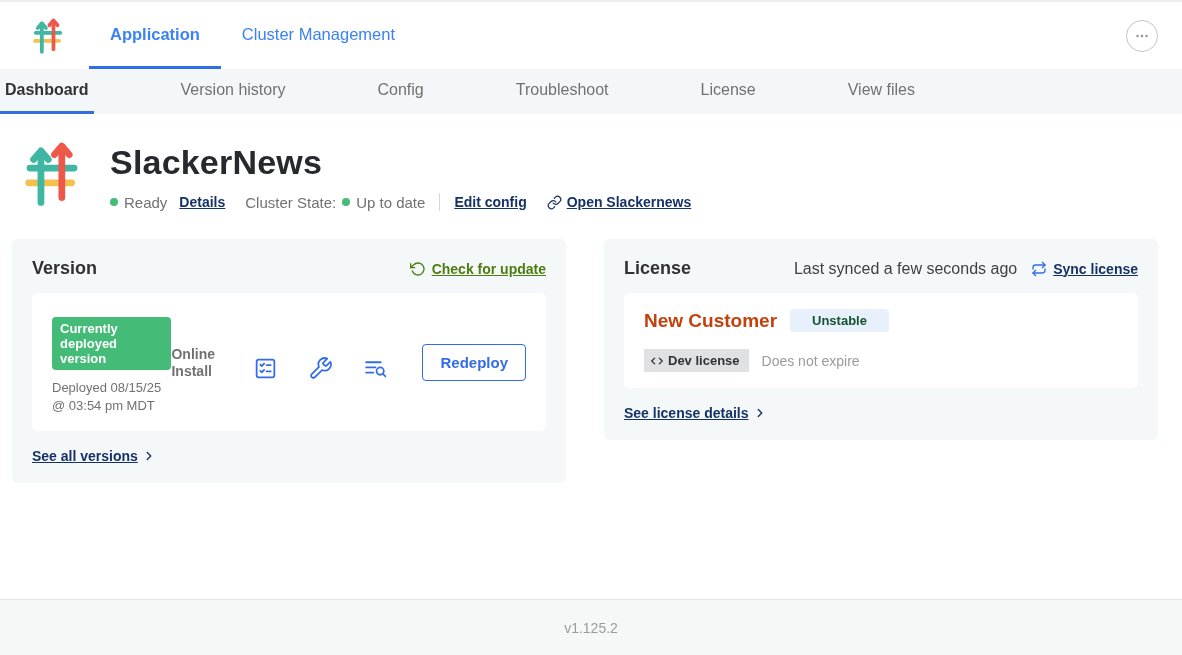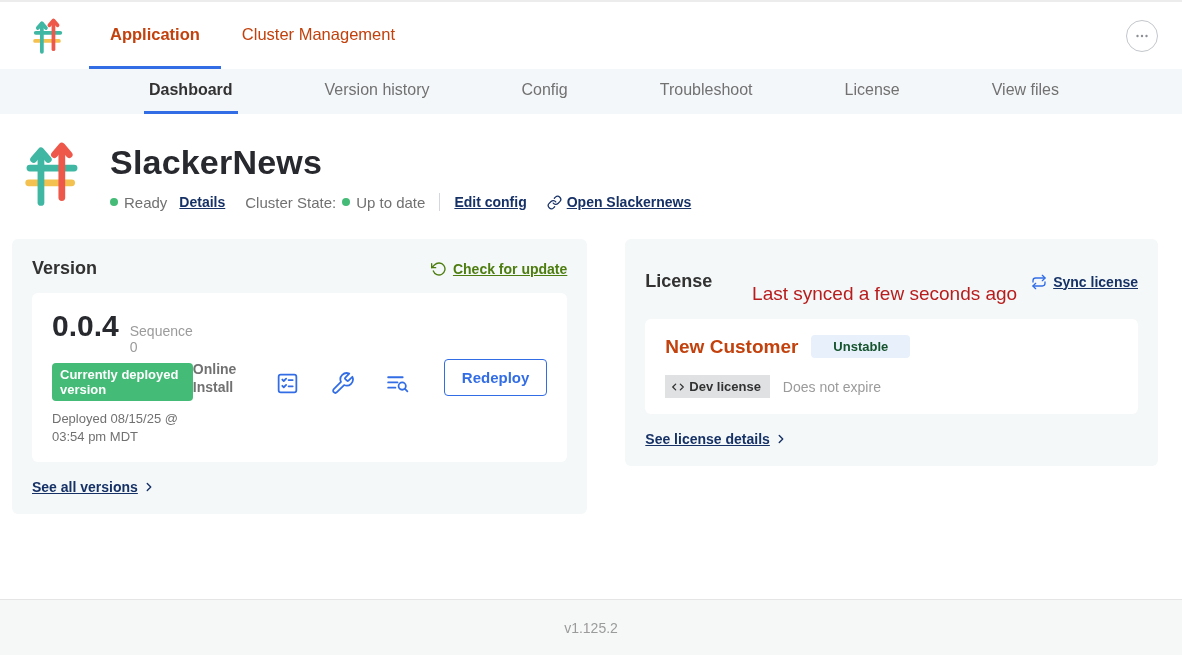--- a/index.html
+++ b/index.html
@@ -22,41 +22,40 @@
     align-items: stretch;
     padding: 0 24px 0 33px;
     flex: 0 0 auto;
   }
   .topnav-logo { display: flex; align-items: center; margin-right: 26px; cursor: pointer; }
   .topnav-tabs { display: flex; align-items: stretch; }
   .topnav-tab {
     display: flex; align-items: center;
     padding: 0 21px;
     font-size: 16.5px;
-    color: #c2410c;
+    color: #3b82f6;
     border-bottom: 3px solid transparent;
     cursor: pointer;
     white-space: nowrap;
   }
   .topnav-tab.active { border-bottom-color: #326de6; font-weight: 600; }
   .more-btn {
     margin-left: auto; align-self: center;
     width: 32px; height: 32px; border-radius: 50%;
     border: 1px solid #c3c7cb; background: #fff; color: #8b8f94;
     display: flex; align-items: center; justify-content: center;
     cursor: pointer;
   }
 
   
   .subnav {
     height: 45px;
     background: #f4f7f9;
     display: flex;
     align-items: stretch;
-    padding-left: 144px;
     flex: 0 0 auto;
   }
   .subnav-tab {
     display: flex; align-items: center;
     padding: 0 5px;
     margin-right: 82px;
     font-size: 16px;
     color: #717171;
     border-bottom: 3px solid transparent;
     cursor: pointer;
@@ -134,21 +133,21 @@
     margin-left: 4px;
   }
   .see-link {
     display: inline-flex; align-items: center;
     margin-top: 17px;
     color: #163166; font-size: 14px; font-weight: 700;
     text-decoration: underline; cursor: pointer;
   }
   .see-link svg { margin-left: 4px; }
 
-  .license-head .synced { margin-left: auto; font-size: 19px; color: #b91c1c; margin-top: 25px; }
+  .license-head .synced { margin-left: auto; font-size: 16px; color: #404040; }
   .license-head .sync-link { margin-left: 14px; color: #163166; font-size: 14px; font-weight: 700; text-decoration: underline; cursor: pointer; display: inline-flex; align-items: center; }
   .license-head .sync-link svg { margin-right: 6px; color: #326de6; }
   .cust-row { display: flex; align-items: center; }
   .customer-name { font-size: 19px; font-weight: 700; color: #c2410c; }
   .channel-badge {
     margin-left: 13px;
     background: #e8f0fb; color: #14532d;
     font-size: 13px; font-weight: 600;
     padding: 4px 22px; border-radius: 4px;
   }
@@ -259,24 +258,20 @@
         <a class="blue-link">
           <svg width="16" height="16" viewBox="0 0 24 24" fill="none" stroke="currentColor" stroke-width="2" stroke-linecap="round" stroke-linejoin="round">
             <path d="M1 4v6h6"></path>
             <path d="M3.5 15a9 9 0 1 0 2-9.3L1 10"></path>
           </svg>
           <span>Check for update</span>
         </a>
       </div>
       <div class="inner-card version-inner">
         <div class="version-left">
-          <div class="ver-row">
-            <span class="ver-number">0.0.4</span>
-            <span class="ver-seq">Sequence 0</span>
-          </div>
           <span class="green-badge">Currently deployed version</span>
           <div class="deployed-at">Deployed 08/15/25 @ 03:54 pm MDT</div>
         </div>
         <div class="version-right">
           <div class="install-type">Online Install</div>
           <span class="v-icon">
             <svg width="25" height="25" viewBox="0 0 24 24" fill="none" stroke="currentColor" stroke-width="1.7" stroke-linecap="round" stroke-linejoin="round">
               <rect x="3.5" y="3.5" width="17" height="17" rx="2"></rect>
               <path d="M7 8.2l1.4 1.4 2.3-2.3"></path>
                 <line x1="13" y1="8.7" x2="17" y2="8.7"></line>

